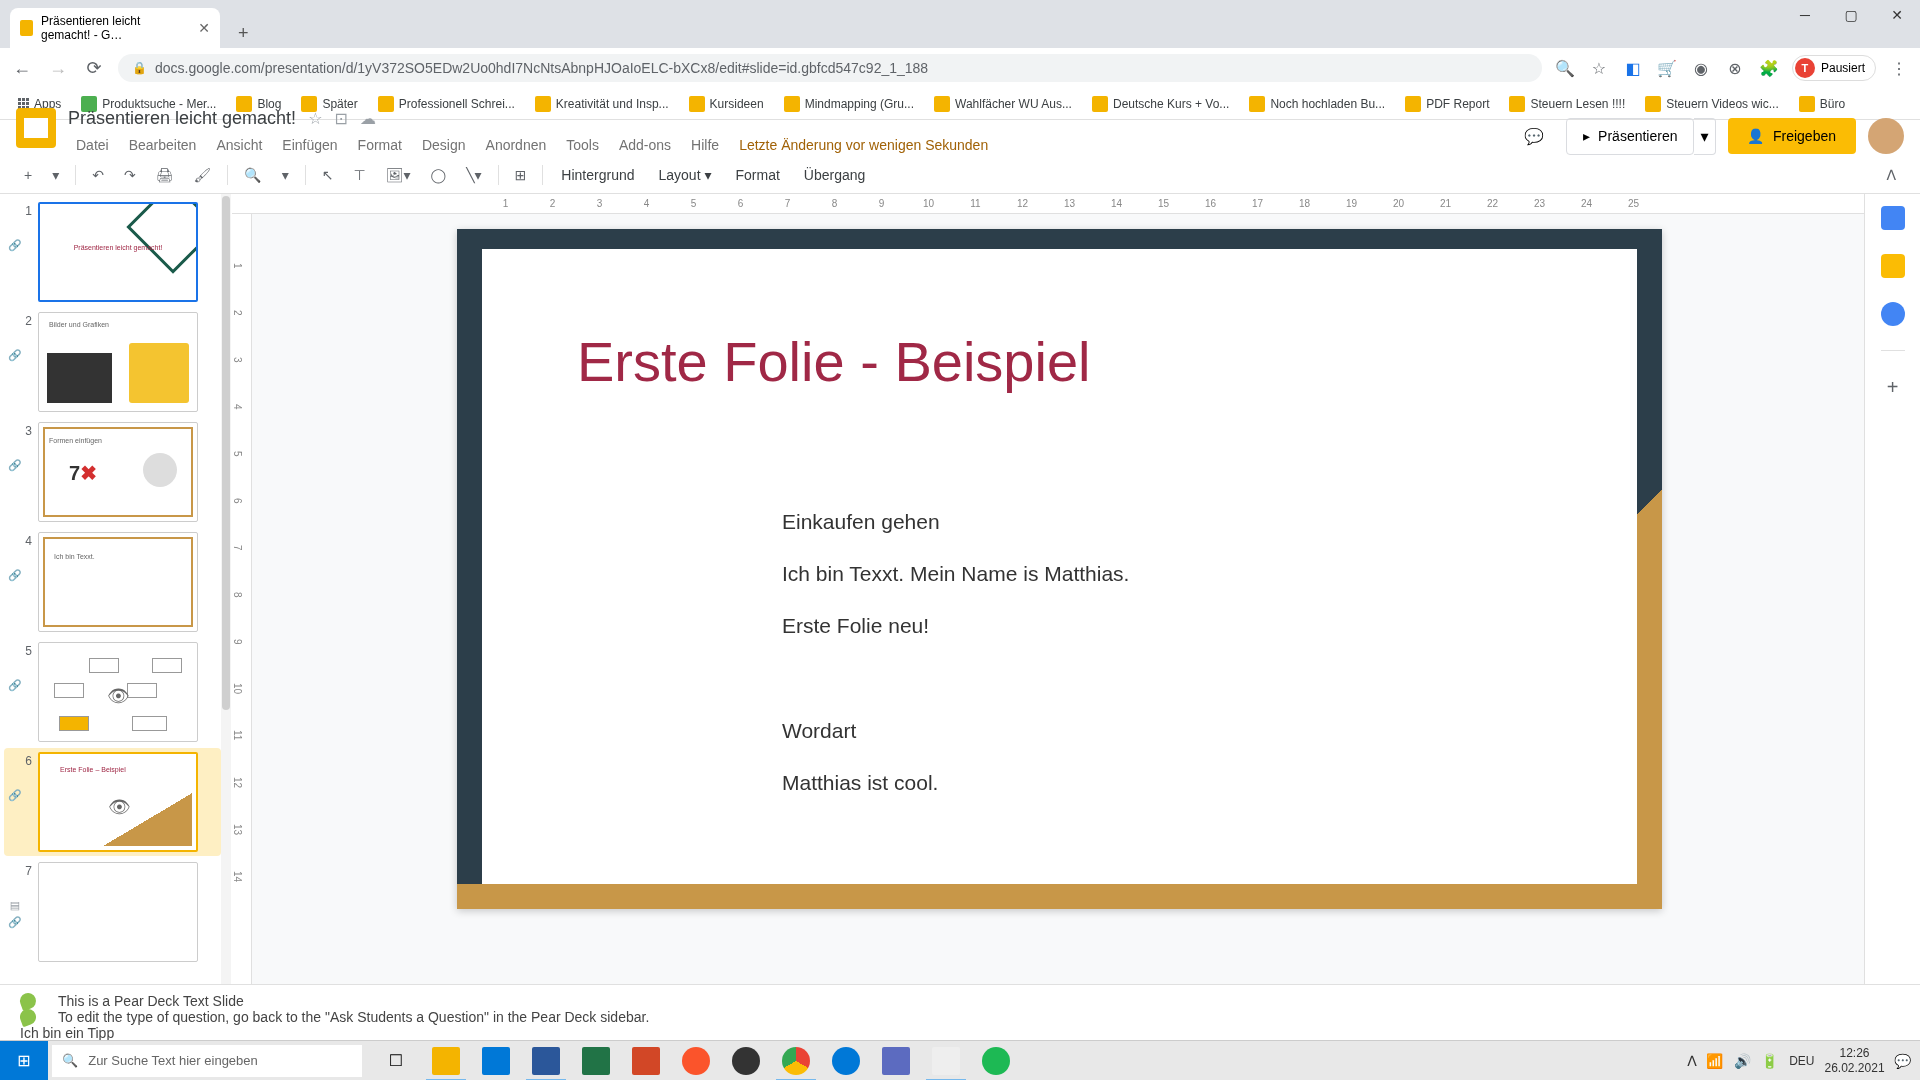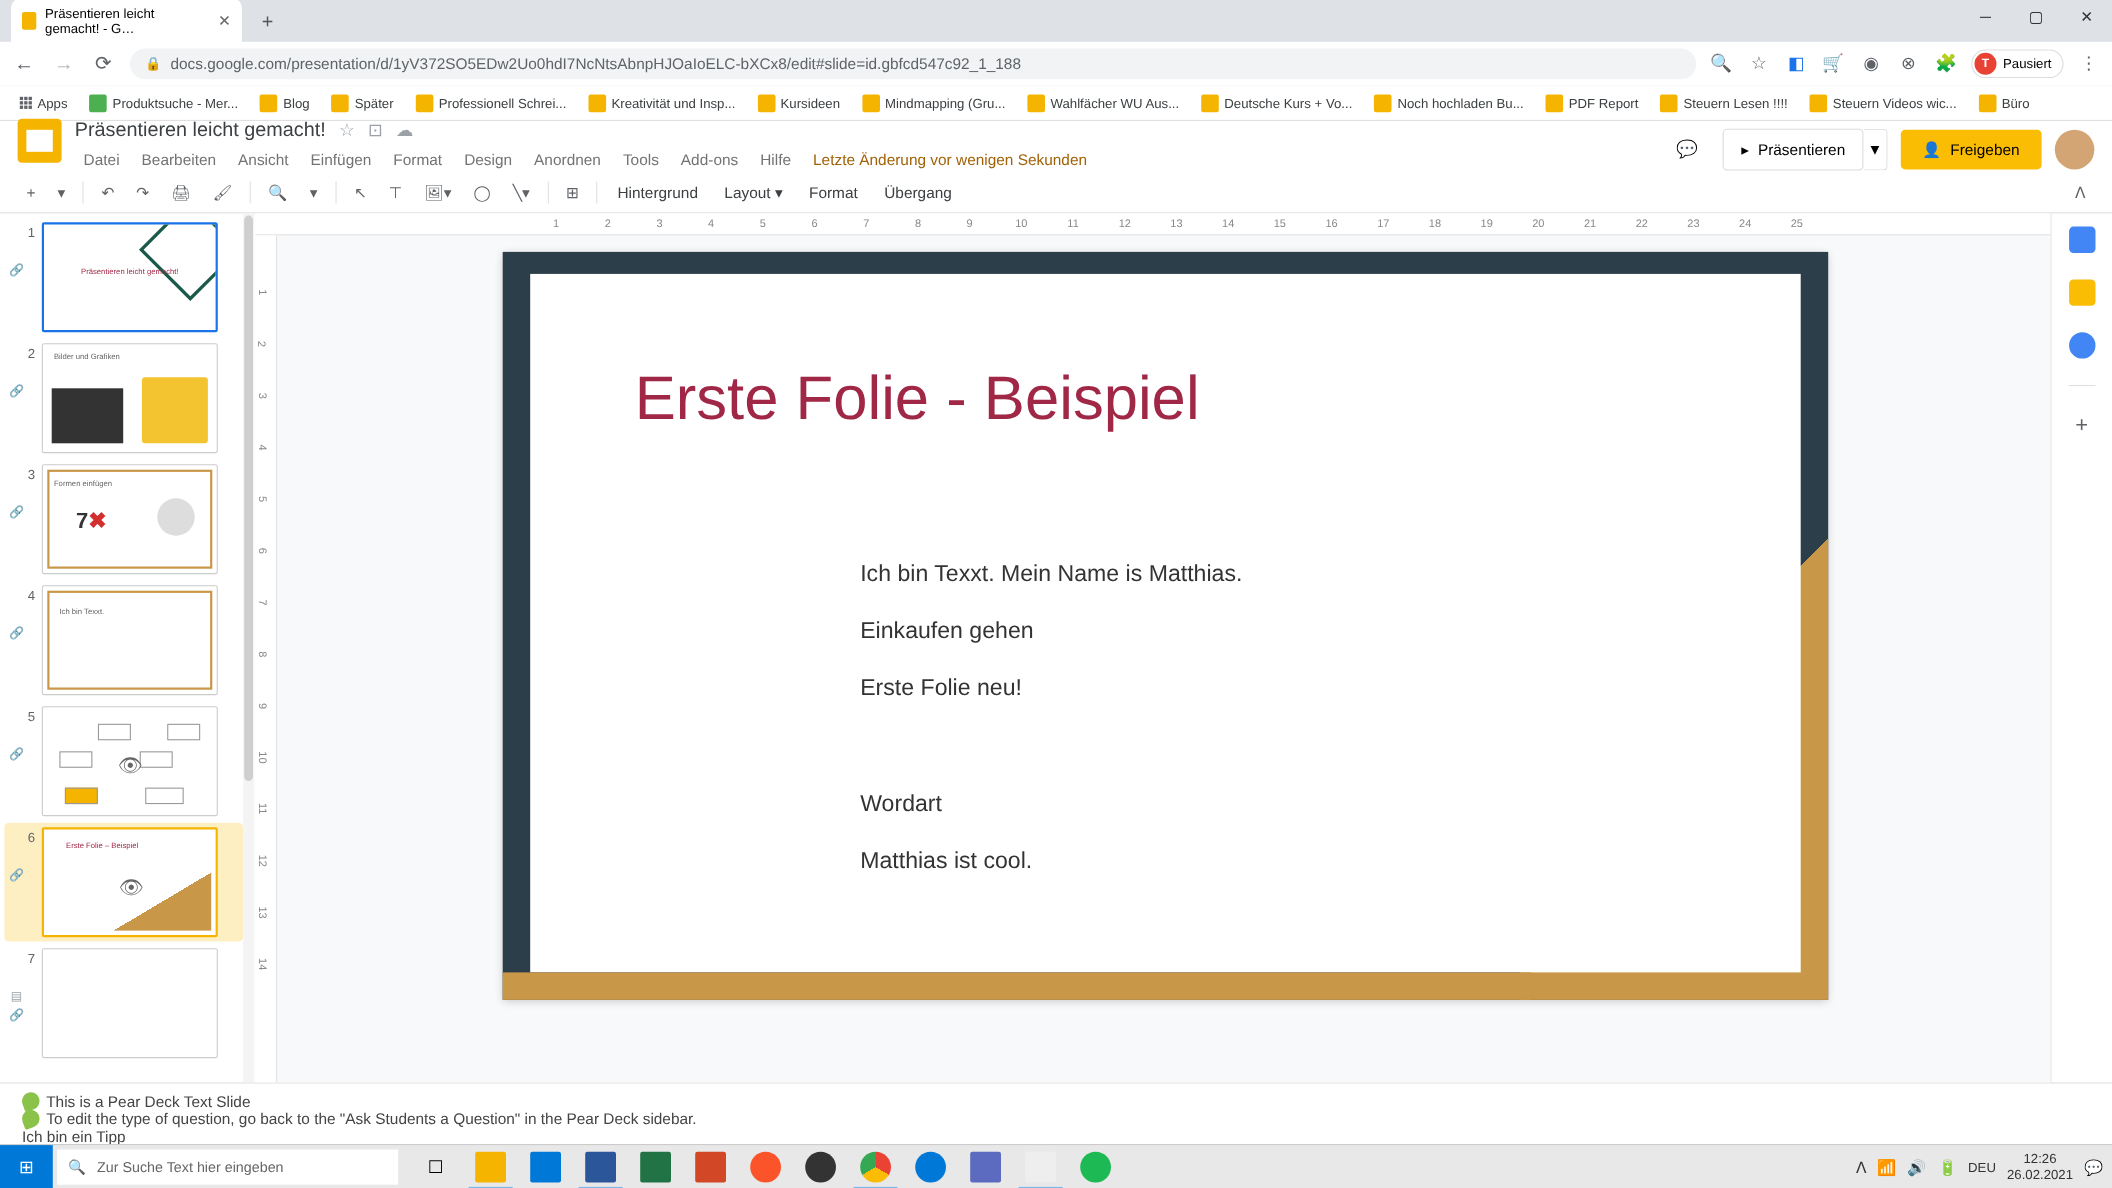--- a/index.html
+++ b/index.html
@@ -1,20 +1,20 @@
 <!DOCTYPE html>
 <html><head>
 <meta charset="utf-8">
 <style>
 * { margin: 0; padding: 0; box-sizing: border-box; font-family: Arial, sans-serif; }
 body { width: 1920px; height: 1080px; overflow: hidden; background: #fff; }
 
 
 .browser-chrome { background: #dee1e6; height: 100px; }
-.tab-bar { height: 38px; display: flex; align-items: center; padding-left: 10px; }
+.tab-bar { height: 48px; display: flex; align-items: flex-end; padding-left: 10px; }
 .tab { background: #fff; border-radius: 8px 8px 0 0; padding: 6px 10px; display: flex; align-items: center; gap: 8px; font-size: 12px; width: 210px; }
 .tab-favicon { width: 16px; height: 16px; background: #f4b400; border-radius: 2px; }
 .tab-close { margin-left: auto; font-size: 14px; color: #666; cursor: pointer; }
 .new-tab { margin-left: 8px; font-size: 18px; color: #555; padding: 4px 10px; cursor: pointer; }
 .window-controls { position: absolute; top: 0; right: 0; display: flex; }
 .win-btn { width: 46px; height: 30px; display: flex; align-items: center; justify-content: center; font-size: 14px; color: #333; cursor: pointer; }
 
 .address-bar { background: #fff; height: 40px; display: flex; align-items: center; padding: 0 10px; gap: 12px; }
 .nav-btn { width: 24px; height: 24px; display: flex; align-items: center; justify-content: center; color: #5f6368; font-size: 18px; cursor: pointer; }
 .url-field { flex: 1; background: #f1f3f4; border-radius: 20px; padding: 6px 14px; font-size: 14px; color: #5f6368; display: flex; align-items: center; gap: 8px; }
@@ -77,21 +77,21 @@
 
 .slide-canvas { position: absolute; left: 225px; top: 35px; width: 1205px; height: 680px; background: #2c3e4a; box-shadow: 0 2px 8px rgba(0,0,0,0.2); }
 .slide-inner { position: absolute; top: 20px; left: 25px; right: 25px; bottom: 25px; background: #fff; }
 .slide-accent-bottom { position: absolute; bottom: 0; left: 0; right: 270px; height: 25px; background: #c89748; }
 .slide-accent-right { position: absolute; bottom: 0; right: 0; width: 280px; height: 560px; background: linear-gradient(135deg, transparent 50%, #c89748 50%); }
 .slide-title { position: absolute; top: 80px; left: 95px; font-size: 56px; color: #a02846; font-weight: 400; }
 .slide-body { position: absolute; top: 250px; left: 300px; font-size: 21px; color: #333; line-height: 2.2; }
 .slide-body p { margin-bottom: 6px; }
 
 .speaker-notes { height: 70px; padding: 8px 20px; border-top: 1px solid #e0e0e0; font-size: 14px; color: #444; background: #fff; }
-.note-line { display: flex; align-items: flex-start; gap: 6px; }
+.note-line { display: flex; align-items: flex-start; gap: 22px; }
 .pear-icon { width: 16px; height: 16px; border-radius: 50% 50% 50% 10%; background: #8bc34a; transform: rotate(-20deg); }
 
 .side-panel { width: 56px; min-width: 56px; border-left: 1px solid #e0e0e0; display: flex; flex-direction: column; align-items: center; padding-top: 12px; gap: 24px; }
 .side-icon { width: 24px; height: 24px; border-radius: 4px; cursor: pointer; }
 
 .bottom-bar { height: 32px; border-top: 1px solid #e0e0e0; display: flex; align-items: center; padding: 0 12px; }
 .view-btn { padding: 6px 10px; cursor: pointer; color: #5f6368; }
 .explore-btn { margin-left: auto; width: 32px; height: 32px; background: #f1f3f4; border-radius: 4px; display: flex; align-items: center; justify-content: center; cursor: pointer; }
 .next-arrow { width: 40px; border-left: 1px solid #e0e0e0; display: flex; align-items: center; justify-content: center; cursor: pointer; }
 
@@ -447,22 +447,22 @@
         <span>11</span>
         <span>12</span>
         <span>13</span>
         <span>14</span>
       </div>
     <div class="slide-canvas">
       <div class="slide-accent-right"></div>
       <div class="slide-inner">
         <div class="slide-title">Erste Folie - Beispiel</div>
         <div class="slide-body">
+          <p>Einkaufen gehen</p>
           <p>Ich bin Texxt. Mein Name is Matthias.</p>
-          <p>Einkaufen gehen</p>
           <p>Erste Folie neu!</p>
           <p>&nbsp;</p>
           <p>Wordart</p>
           <p>Matthias ist cool.</p>
         </div>
       </div>
       <div class="slide-accent-bottom"></div>
     </div>
   </div>
 

